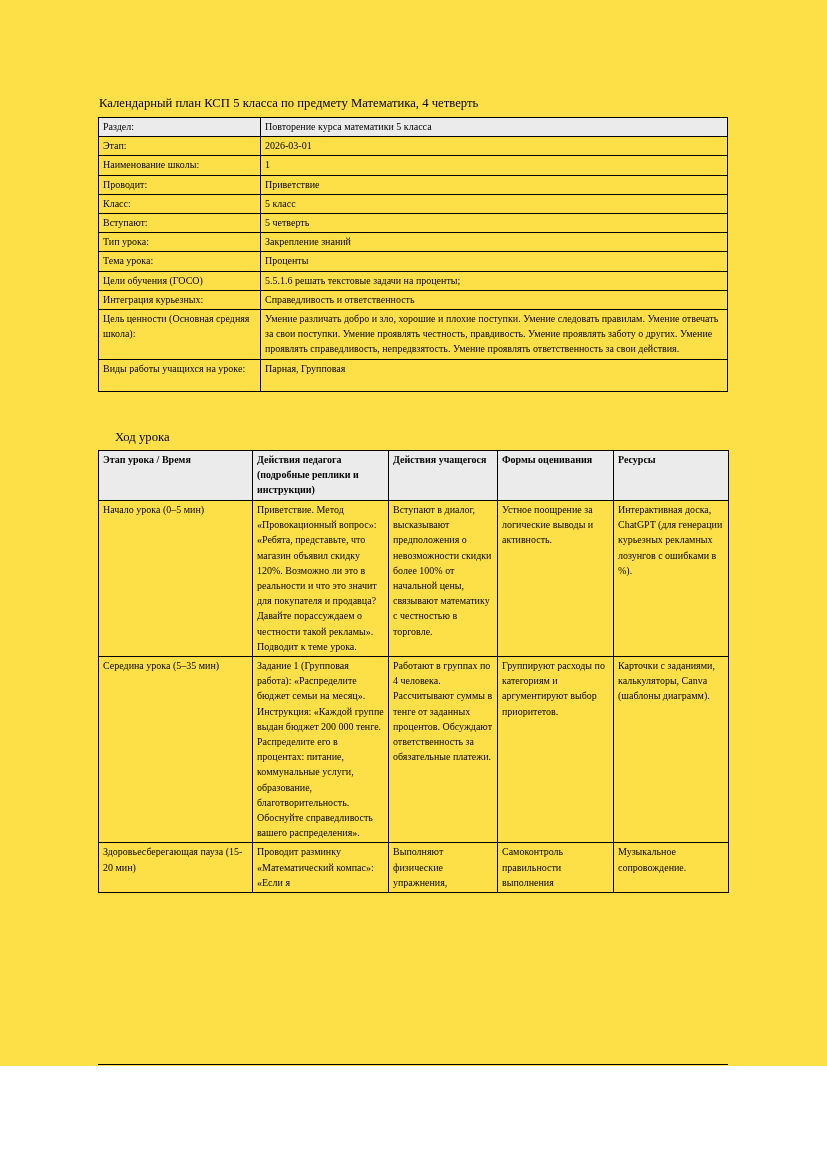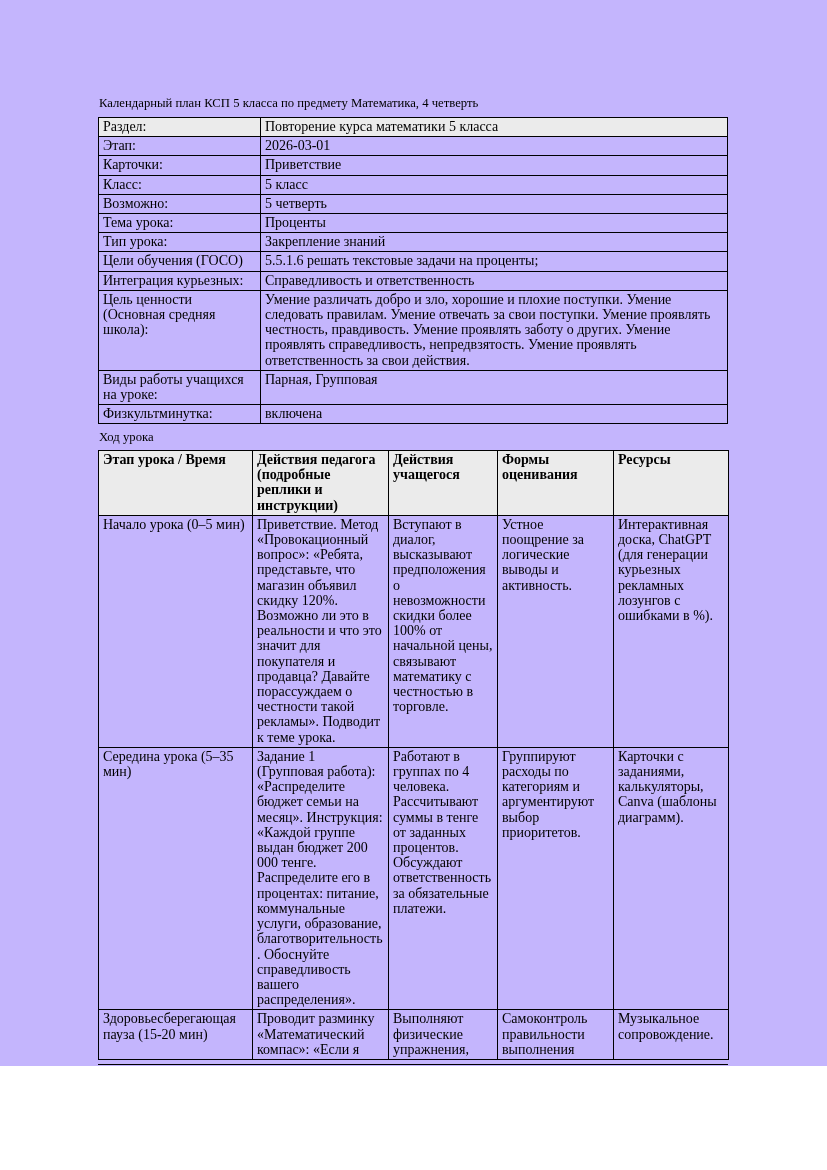--- a/index.html
+++ b/index.html
@@ -13,44 +13,44 @@
     position: relative;
     overflow: hidden;
     font-family: "Liberation Serif", "DejaVu Serif", serif;
     color: #000000;
   }
   .page {
     position: absolute;
     left: 0; top: 0;
     width: 827px;
     height: 1170px;
-    background: #c4b5fd;
+    background: #fde047;
   }
   .doc-title {
     position: absolute;
     left: 99px;
     top: 96px;
     font-size: 12.7px;
     line-height: 15px;
     white-space: nowrap;
   }
   .section-caption {
     position: absolute;
     left: 99px;
     font-size: 12.7px;
     line-height: 15px;
     white-space: nowrap;
   }
-  #hod-uroka-caption { top: 430px; }
+  #hod-uroka-caption { top: 430px; margin-left: 16px; }
 
   table.doc-table {
     position: absolute;
     border-collapse: collapse;
     table-layout: fixed;
-    font-size: 14px;
+    font-size: 10px;
     line-height: 15.2px;
     padding-left: 27px;
   }
   table.doc-table td,
   table.doc-table th {
     border: 1px solid #000000;
     padding: 1px 4px 2px 4px;
     vertical-align: top;
     text-align: left;
     font-weight: normal;
@@ -112,58 +112,58 @@
     <tbody>
       <tr class="shaded">
         <td class="label">Раздел:</td>
         <td>Повторение курса математики 5 класса</td>
       </tr>
       <tr>
         <td class="label">Этап:</td>
         <td>2026-03-01</td>
       </tr>
       <tr>
-        <td class="label">Карточки:</td>
+        <td class="label">Наименование школы:</td>
+        <td>1</td>
+      </tr>
+      <tr>
+        <td class="label">Проводит:</td>
         <td>Приветствие</td>
       </tr>
       <tr>
         <td class="label">Класс:</td>
         <td>5 класс</td>
       </tr>
       <tr>
-        <td class="label">Возможно:</td>
+        <td class="label">Вступают:</td>
         <td>5 четверть</td>
+      </tr>
+      <tr>
+        <td class="label">Тип урока:</td>
+        <td>Закрепление знаний</td>
       </tr>
       <tr>
         <td class="label">Тема урока:</td>
         <td>Проценты</td>
       </tr>
       <tr>
-        <td class="label">Тип урока:</td>
-        <td>Закрепление знаний</td>
-      </tr>
-      <tr>
         <td class="label">Цели обучения (ГОСО)</td>
         <td>5.5.1.6 решать текстовые задачи на проценты;</td>
       </tr>
       <tr>
         <td class="label">Интеграция курьезных:</td>
         <td>Справедливость и ответственность</td>
       </tr>
       <tr>
         <td class="label">Цель ценности (Основная средняя школа):</td>
         <td>Умение различать добро и зло, хорошие и плохие поступки. Умение следовать правилам. Умение отвечать за свои поступки. Умение проявлять честность, правдивость. Умение проявлять заботу о других. Умение проявлять справедливость, непредвзятость. Умение проявлять ответственность за свои действия.</td>
       </tr>
       <tr>
         <td class="label tall">Виды работы учащихся на уроке:</td>
         <td class="tall">Парная, Групповая</td>
-      </tr>
-      <tr>
-        <td class="label">Физкультминутка:</td>
-        <td>включена</td>
       </tr>
     </tbody>
   </table>
 
   <div id="hod-uroka-caption" class="section-caption">Ход урока</div>
 
   <table id="flow-table" class="doc-table">
     <colgroup>
       <col class="c1">
         <col class="c2">

